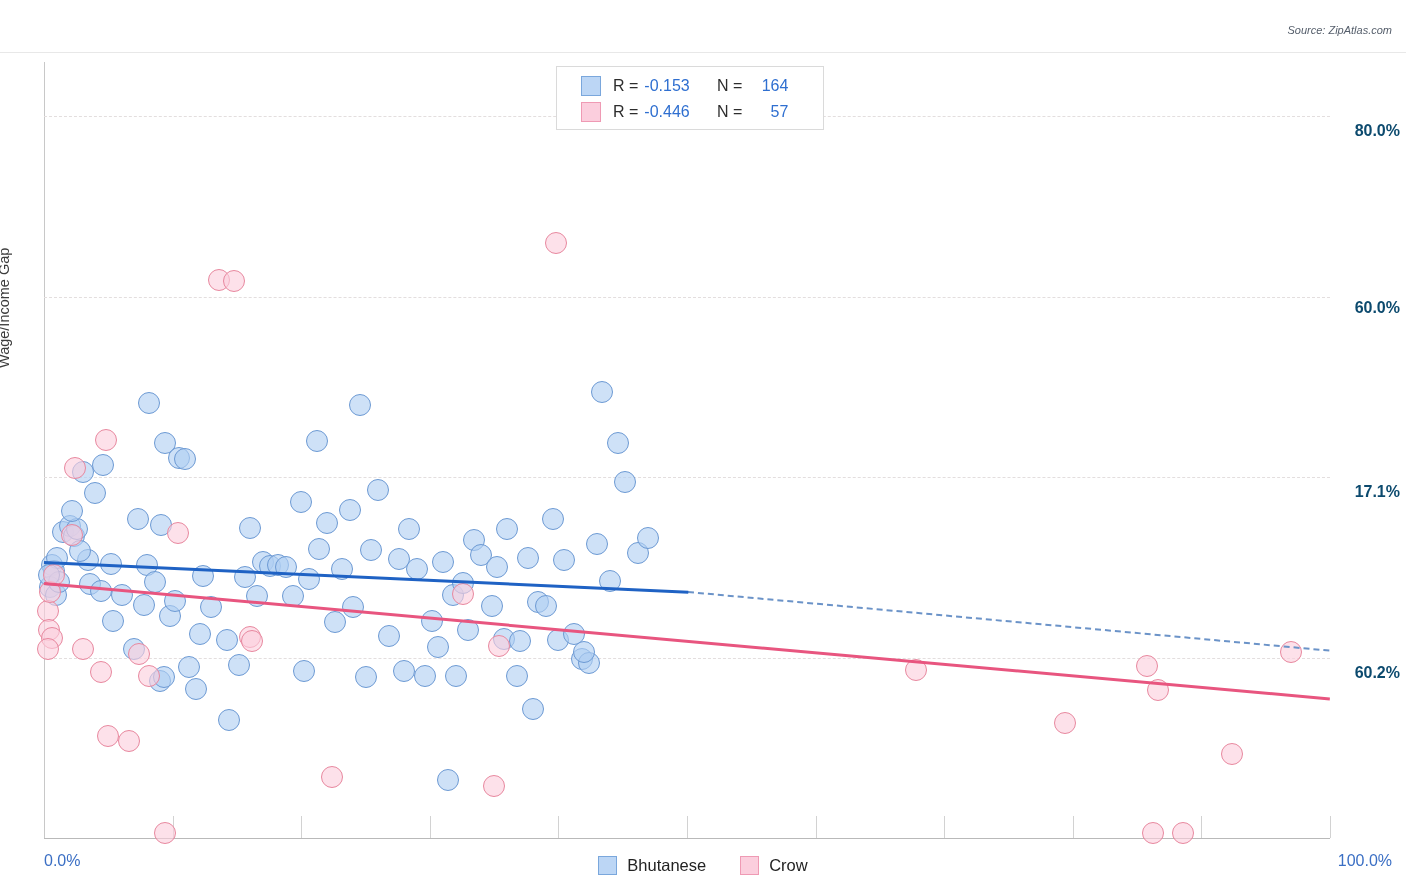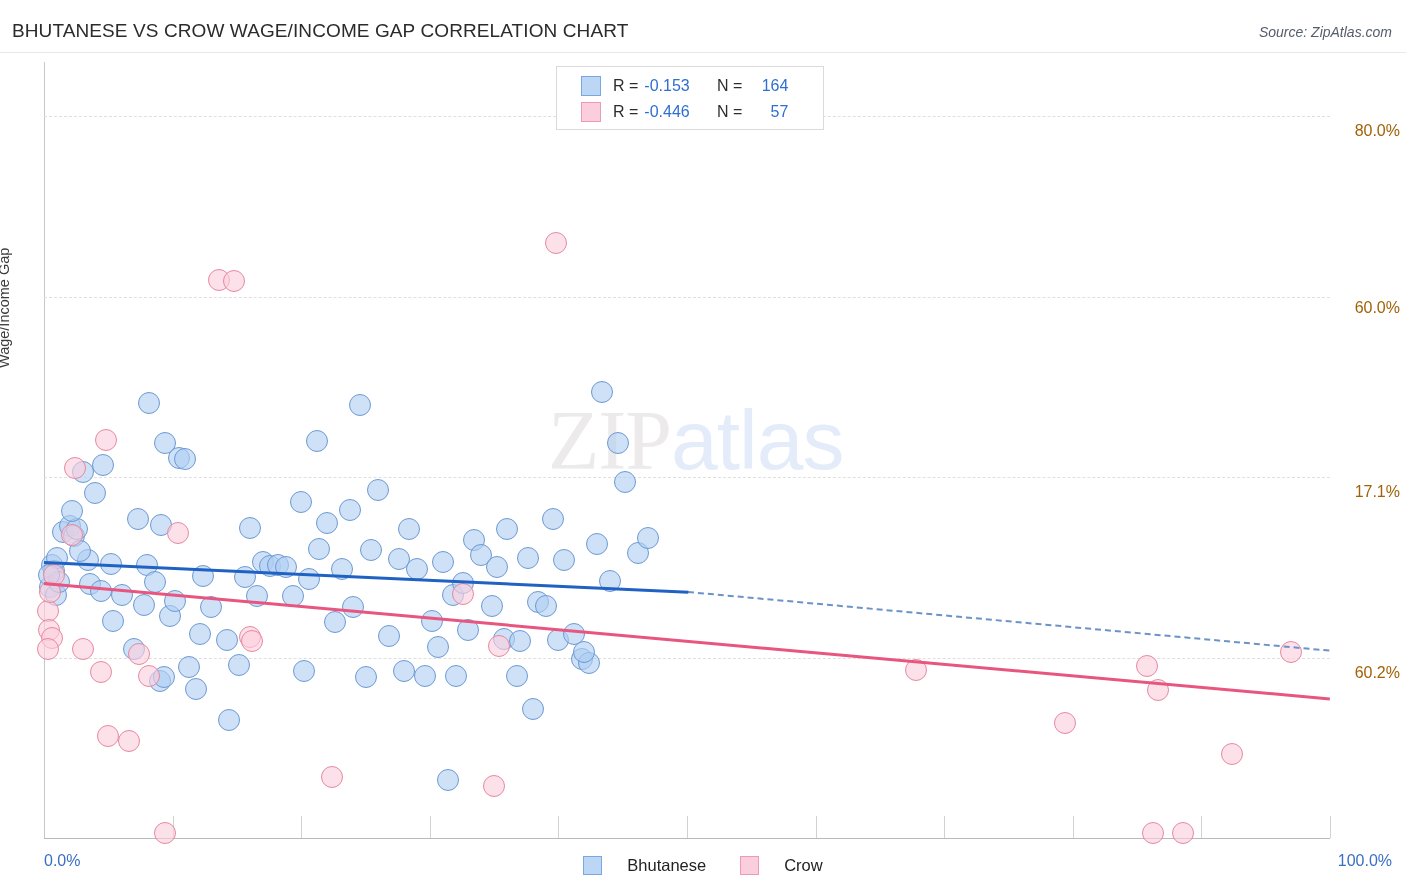--- a/index.html
+++ b/index.html
@@ -10,21 +10,21 @@
   }
   #chart-root{position:absolute;inset:0;}
 
   
   .title{
     position:absolute;left:12px;top:20px;
     font-size:19px;color:#2b2b2b;letter-spacing:.1px;white-space:nowrap;
   }
   .source{
     position:absolute;right:14px;top:24px;
-    font-size:14px;font-style:italic;color:#555e6b;white-space:nowrap;
+    font-size:11px;font-style:italic;color:#555e6b;white-space:nowrap;
   }
   .header-rule{
     position:absolute;left:0;right:0;top:52px;height:1px;background:#e8e8e8;
   }
 
   
   .plot{position:absolute;left:44px;top:62px;width:1286px;height:776px;}
   .axis-left{position:absolute;left:44px;top:62px;width:1px;height:776px;background:#c8c8c8;}
   .axis-bottom{position:absolute;left:44px;top:838px;width:1286px;height:1px;background:#b9b9b9;}
 
@@ -32,22 +32,22 @@
   .tick{position:absolute;bottom:0;width:1px;height:22px;background:#d2d2d2;}
 
   
   .ylabel-text{
     position:absolute;left:-4px;top:368px;width:200px;
     transform:rotate(-90deg);transform-origin:left top;
     font-size:14.5px;color:#3c3c3c;white-space:nowrap;
     text-align:left;
   }
   .ytick-label{
-    position:absolute;right:6px;font-size:16px;color:#a16207;
-    white-space:nowrap;text-align:right;
+    position:absolute;right:6px;font-size:16px;color:#0c4a6e;
+    white-space:nowrap;text-align:right;font-weight:bold;
   }
   .xtick-label{
     position:absolute;top:852px;font-size:16px;color:#3b6fc4;white-space:nowrap;
   }
   #x-min{left:44px;}
   #x-max{right:14px;}
 
   
   .watermark{
     position:absolute;left:548px;top:398px;
@@ -83,44 +83,40 @@
   .rgroup{display:flex;align-items:baseline;width:104px;}
   .ngroup{display:flex;align-items:baseline;}
   .st-val.r{margin-left:6px;}
   .st-val.n{margin-left:6px;width:40px;text-align:right;display:inline-block;}
 
   
   .series-legend{
     position:absolute;left:0;right:0;top:850px;height:30px;
     display:flex;justify-content:center;align-items:center;gap:34px;
   }
-  .sl-item{display:flex;align-items:center;gap:25px;}
+  .sl-item{display:flex;align-items:center;gap:10px;}
   .sl-sw{width:19px;height:19px;box-sizing:border-box;}
   .sl-sw.b{background:#bcd6f5;border:1px solid #7aa7dc;}
   .sl-sw.p{background:#fbcedd;border:1px solid #ef9ab4;}
   .sl-lab{font-size:16.5px;color:#232323;}
 </style>
 </head>
 <body>
 
 <div id="chart-root">
 
-  <div class="title">BHUTANESE VS CROW WAGE/INCOME GAP CORRELATION CHART</div>
   <div class="source">Source: ZipAtlas.com</div>
   <div class="header-rule"></div>
 
   <div class="axis-left"></div>
   <div class="axis-bottom"></div>
 
   <div class="ylabel-text">Wage/Income Gap</div>
 
   <div class="plot" id="plot-area">
-    <div class="watermark" style="left:504px;top:336px;">
-      <span class="wm-zip">ZIP</span><span class="wm-atlas">atlas</span>
-    </div>
   <div class="gridline" style="top: 595.535px;"></div>
       <div class="gridline" style="top: 415.07px;"></div>
       <div class="gridline" style="top: 234.605px;"></div>
       <div class="gridline" style="top: 54.1395px;"></div>
       <div class="tick" style="left: 128.6px;"></div>
       <div class="tick" style="left: 257.2px;"></div>
       <div class="tick" style="left: 385.8px;"></div>
       <div class="tick" style="left: 514.4px;"></div>
       <div class="tick" style="left: 643px;"></div>
       <div class="tick" style="left: 771.6px;"></div>

